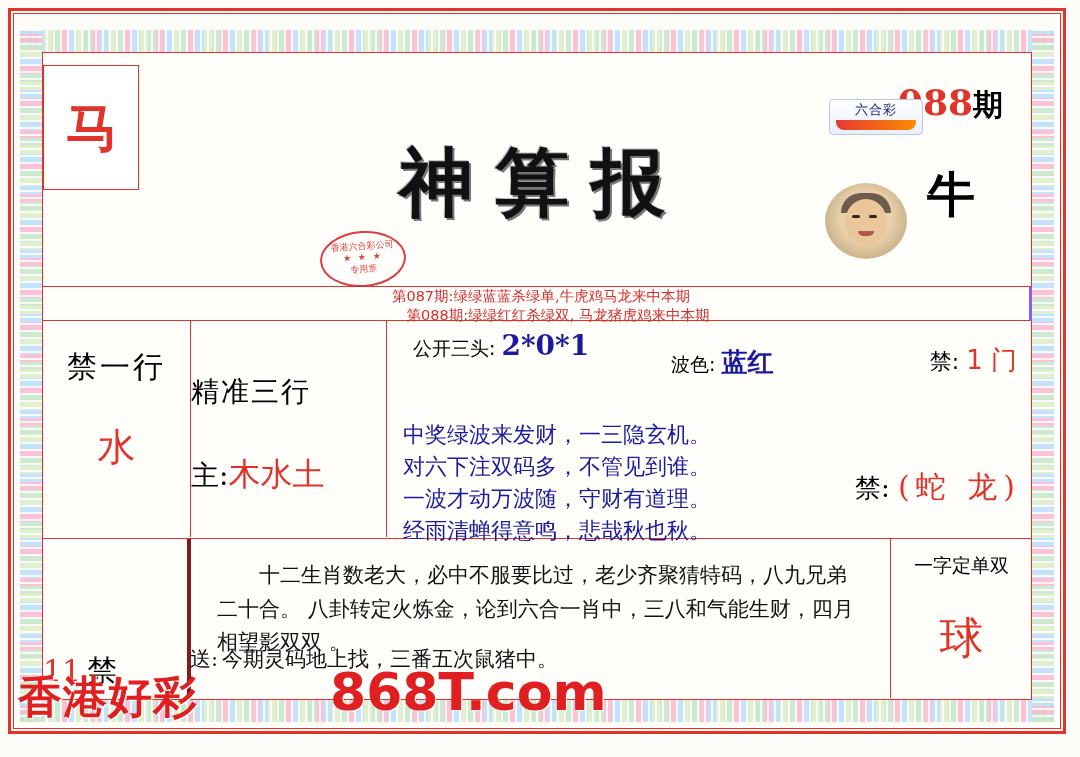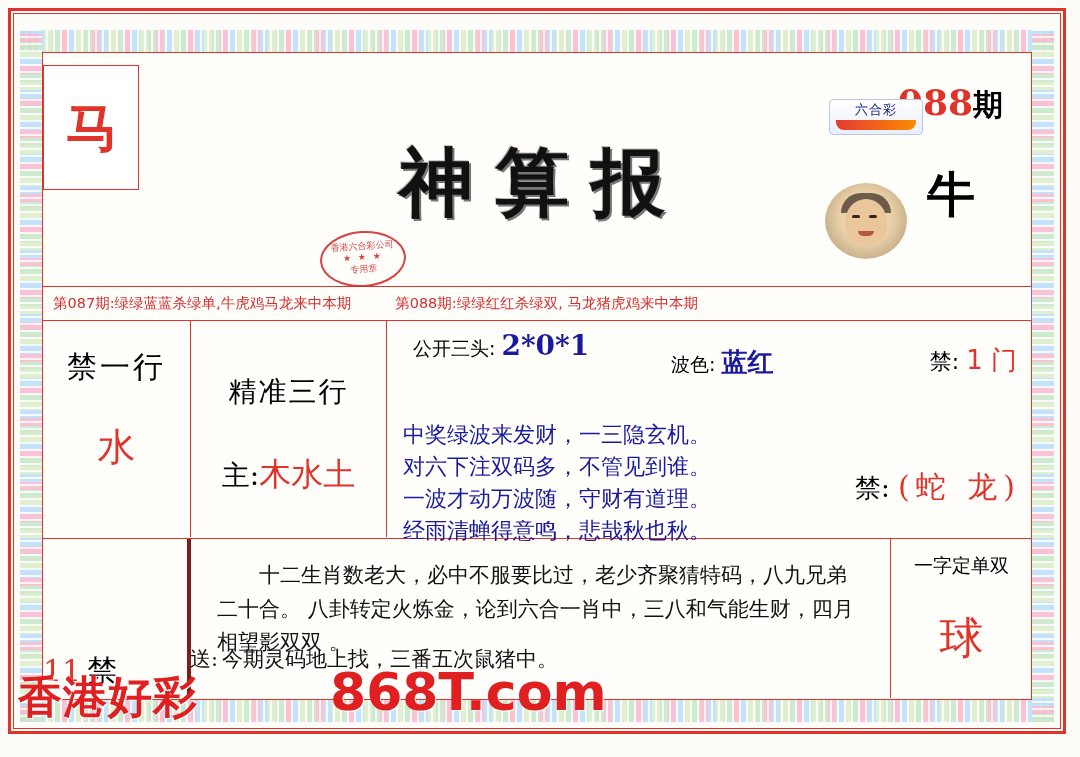--- a/index.html
+++ b/index.html
@@ -220,28 +220,29 @@
   .portrait .eye.r { left: 44px; }
   .portrait .mouth {
     position:absolute; left:33px; top:48px; width:16px; height:5px; border-radius: 0 0 10px 10px; background:#b2564a;
   }
 
   
   .notice {
     position: absolute;
     left: 0; top: 235px; width: 990px; height: 34px;
     border-left: 1px solid #e0342a;
-    border-right: 1px solid #8b5cf6;
+    border-right: 3px solid #8b5cf6;
     border-bottom: 1px solid #e0342a;
     box-sizing: border-box;
     display: flex;
     align-items: center;
     font-size: 14.5px;
     color: #d32f2f;
     white-space: nowrap;
+    flex-direction: column;
   }
   .notice .n1 { margin-left: 10px; }
   .notice .n2 { margin-left: 44px; }
 
   
   .mid {
     position: absolute;
     left: 0; top: 269px; width: 990px; height: 218px;
     border-left: 1px solid #e0342a;
     border-right: 1px solid #e0342a;
@@ -264,21 +265,20 @@
   .mid-col1 .val {
     margin-top: 34px;
     font-size: 38px;
     color: #e0342a;
     font-family: "DejaVu Serif","Liberation Serif",serif;
   }
   .mid-col2 {
     position: absolute; left: 148px; top: 0; width: 196px; height: 216px;
     border-right: 1px solid #e0342a;
     box-sizing: border-box;
-    text-align: center;
   }
   .mid-col2 .t {
     margin-top: 52px;
     font-size: 28px;
     font-family: "DejaVu Serif","Liberation Serif",serif;
     letter-spacing: 2px;
   }
   .mid-col2 .m {
     margin-top: 42px;
     font-size: 28px;

